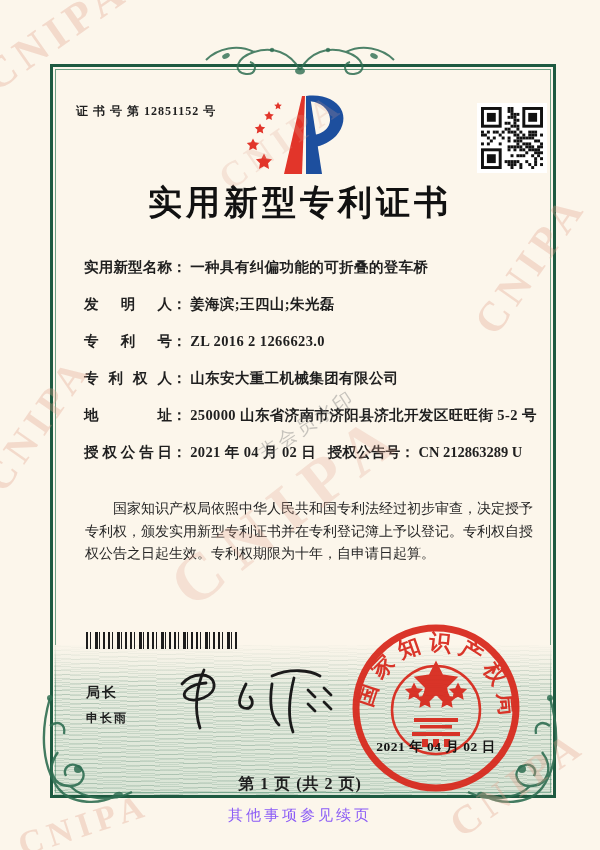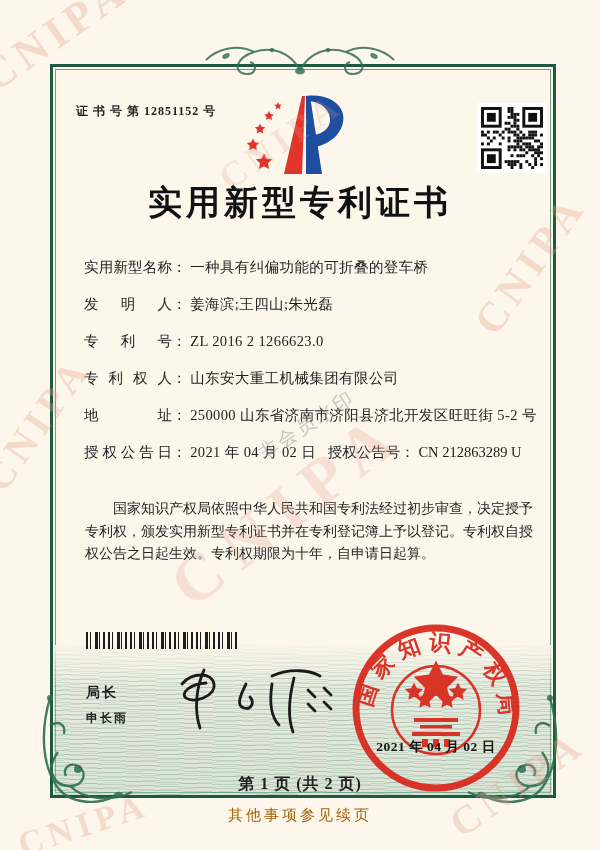--- a/index.html
+++ b/index.html
@@ -28,21 +28,21 @@
   
   .cert-no{position:absolute;left:76px;top:103px;z-index:2;font-size:12px;
     letter-spacing:1px;font-weight:600;}
   .logo{position:absolute;left:238px;top:92px;z-index:2;}
   .qr{position:absolute;left:477px;top:103px;width:62px;height:62px;z-index:2;
     background:#fff;padding:4px;}
   .qr svg{display:block;fill:#111;}
   .title{position:absolute;left:0;top:180px;width:100%;z-index:2;text-align:center;
     font-size:34px;font-weight:700;letter-spacing:4px;color:#111;}
   
-  .fields{position:absolute;left:84px;top:256px;width:452px;z-index:2;font-size:14.5px;font-weight:400;}
+  .fields{position:absolute;left:84px;top:256px;width:452px;z-index:2;font-size:14.5px;font-weight:700;}
   .frow{line-height:23px;margin-bottom:14px;white-space:nowrap;}
   .flabel{display:inline-block;width:88px;text-align:justify;text-align-last:justify;vertical-align:top;}
   .fcolon{display:inline-block;}
   .fvalue{letter-spacing:0.4px;}
   .frow-double .second{margin-left:8px;}
   
   .body-text{position:absolute;left:84px;top:497px;width:450px;z-index:2;
     font-size:14px;line-height:22.5px;text-align:justify;font-weight:400;color:#262626;}
   .body-text p{margin:1px;text-indent:2em;}
   
@@ -55,21 +55,21 @@
       #1d1d1d 17px 19px, transparent 19px 22px);}
   .official-title{position:absolute;left:86px;top:684px;z-index:2;font-size:14px;font-weight:700;letter-spacing:2px;}
   .official-name{position:absolute;left:86px;top:710px;z-index:2;font-size:12px;font-weight:700;letter-spacing:2px;}
   .signature{position:absolute;left:160px;top:658px;z-index:2;}
   .seal{position:absolute;left:350px;top:622px;z-index:3;}
   .seal-date{position:absolute;left:356px;top:738px;width:160px;z-index:3;text-align:center;
     font-size:13.5px;font-weight:700;letter-spacing:0.5px;color:#141414;}
   .page-info{position:absolute;left:0;top:774px;width:100%;z-index:2;text-align:center;
     font-size:16px;font-weight:600;letter-spacing:1px;}
   .footer-note{position:absolute;left:0;top:806px;width:100%;z-index:2;text-align:center;
-    font-size:15px;letter-spacing:3px;color:#a16207;}
+    font-size:15px;letter-spacing:3px;color:#8b5cf6;}
   .ornament{position:absolute;z-index:2;}
 </style>
 </head>
 <body>
 
 <div class="page">
 
   <div class="wm" style="left:-28px;top:8px;font-size:44px;transform:rotate(-35deg);">CNIPA</div>
   <div class="wm" style="left:210px;top:120px;font-size:36px;transform:rotate(-35deg);color:rgba(224,160,140,0.22);">CNIPA</div>
   <div class="wm" style="left:450px;top:240px;font-size:42px;transform:rotate(-55deg);">CNIPA</div>

